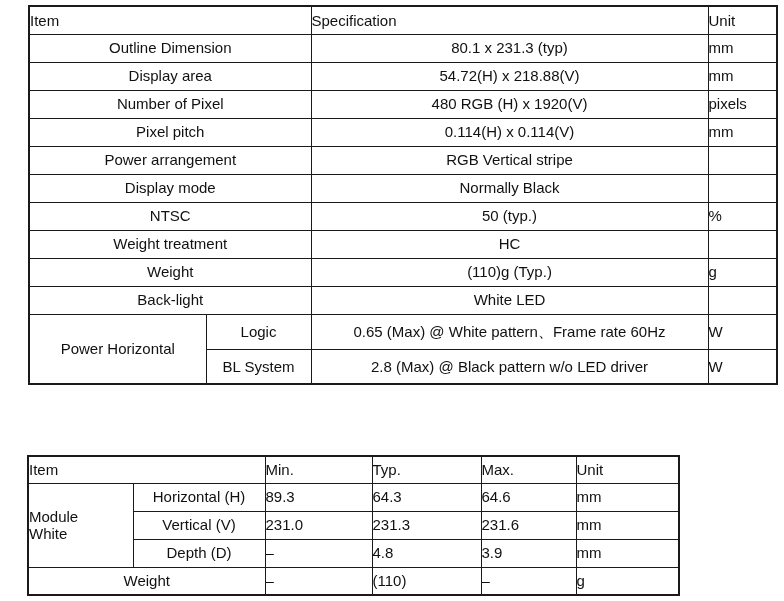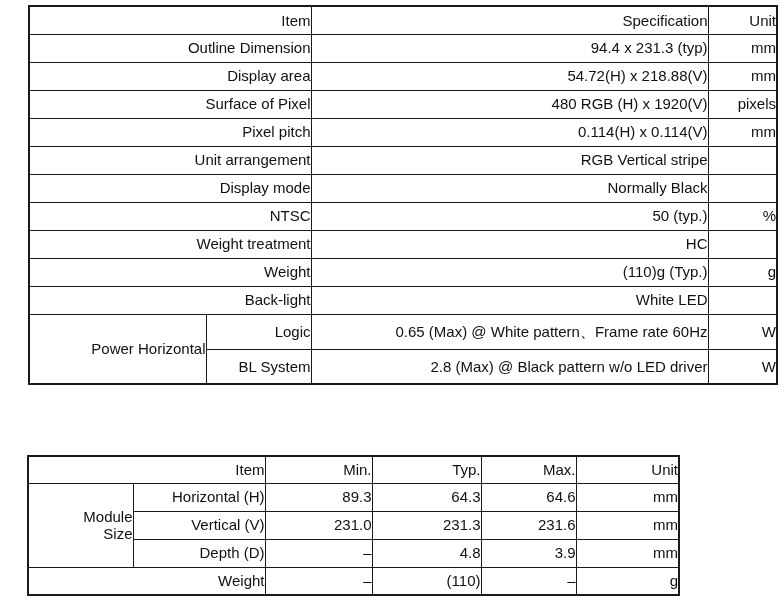--- a/index.html
+++ b/index.html
@@ -22,22 +22,22 @@
     border: 1px solid #1a1a1a;
     font-size: 15px;
     font-weight: normal;
     color: #111;
     padding: 0;
     overflow: hidden;
     white-space: nowrap;
     vertical-align: middle;
     line-height: 1.15;
   }
-  .al { text-align: right; padding: 0 5px; }
-  .ac { text-align: right; }
+  .al { text-align: center; padding: 0 5px; }
+  .ac { text-align: left; }
   .dash { color: #777; }
   #table1 { left: 28px; top: 5px; }
   #table2 { left: 27px; top: 455px; }
   #table1 tr { height: 28px; }
   #table1 tr.tall { height: 35px; }
   #table2 tr { height: 28px; }
   #table2 tr.hdr { height: 27px; }
 </style>
 </head>
 <body>
@@ -50,40 +50,40 @@
       <col style="width:69px">
   </colgroup>
   <tbody>
       <tr>
     <th colspan="2" class="ac">Item</th>
     <th class="ac">Specification</th>
     <th class="ac">Unit</th>
   </tr>
   <tr>
     <td colspan="2" class="al">Outline Dimension</td>
-    <td class="al">94.4 x 231.3 (typ)</td>
+    <td class="al">80.1 x 231.3 (typ)</td>
     <td class="ac">mm</td>
   </tr>
   <tr>
     <td colspan="2" class="al">Display area</td>
     <td class="al">54.72(H) x 218.88(V)</td>
     <td class="ac">mm</td>
   </tr>
   <tr>
-    <td colspan="2" class="al">Surface of Pixel</td>
+    <td colspan="2" class="al">Number of Pixel</td>
     <td class="al">480 RGB (H) x 1920(V)</td>
     <td class="ac">pixels</td>
   </tr>
   <tr>
     <td colspan="2" class="al">Pixel pitch</td>
     <td class="al">0.114(H) x 0.114(V)</td>
     <td class="ac">mm</td>
   </tr>
   <tr>
-    <td colspan="2" class="al">Unit arrangement</td>
+    <td colspan="2" class="al">Power arrangement</td>
     <td class="al">RGB Vertical stripe</td>
     <td class="ac"></td>
   </tr>
   <tr>
     <td colspan="2" class="al">Display mode</td>
     <td class="al">Normally Black</td>
     <td class="ac"></td>
   </tr>
   <tr>
     <td colspan="2" class="al">NTSC</td>
@@ -132,21 +132,21 @@
       <tr class="hdr">
     <th colspan="2" class="ac">Item</th>
     <th class="ac">Min.</th>
     <th class="ac">Typ.</th>
     <th class="ac">Max.</th>
     <th class="ac">Unit</th>
   </tr>
   <tr>
     <td rowspan="3" class="ac">
       <span>Module</span><br>
-      <span>Size</span>
+      <span>White</span>
     </td>
     <td class="al">Horizontal (H)</td>
     <td class="ac">89.3</td>
     <td class="ac">64.3</td>
     <td class="ac">64.6</td>
     <td class="ac">mm</td>
   </tr>
   <tr>
     <td class="al">Vertical (V)</td>
     <td class="ac">231.0</td>

